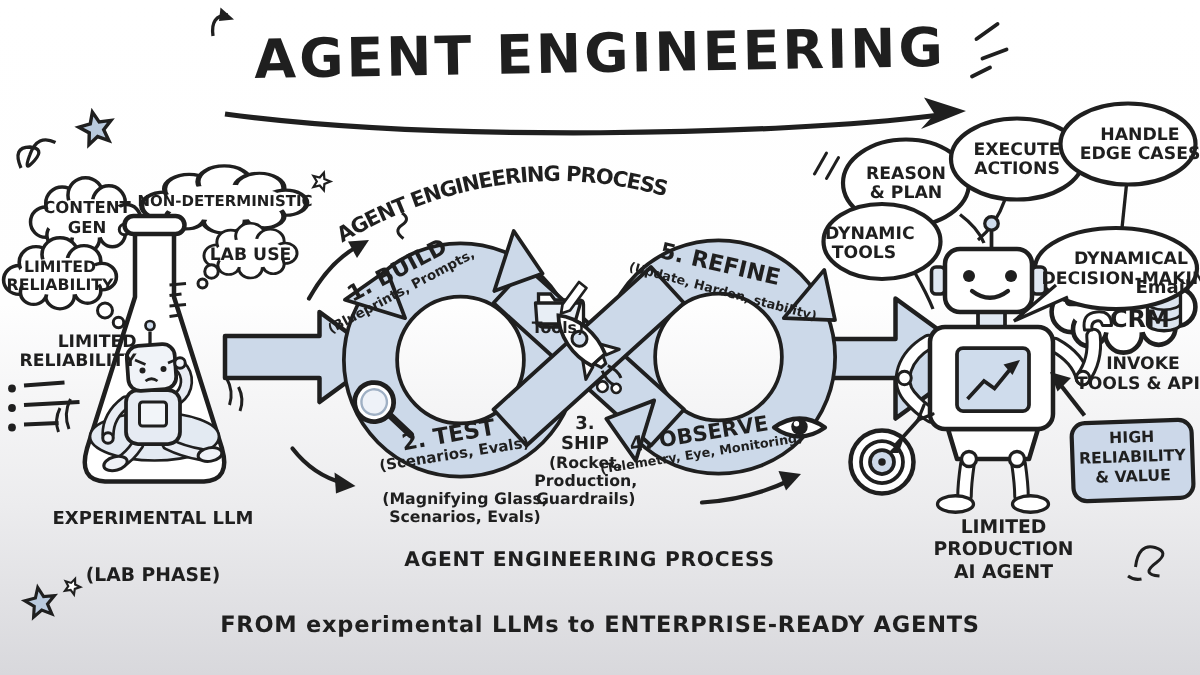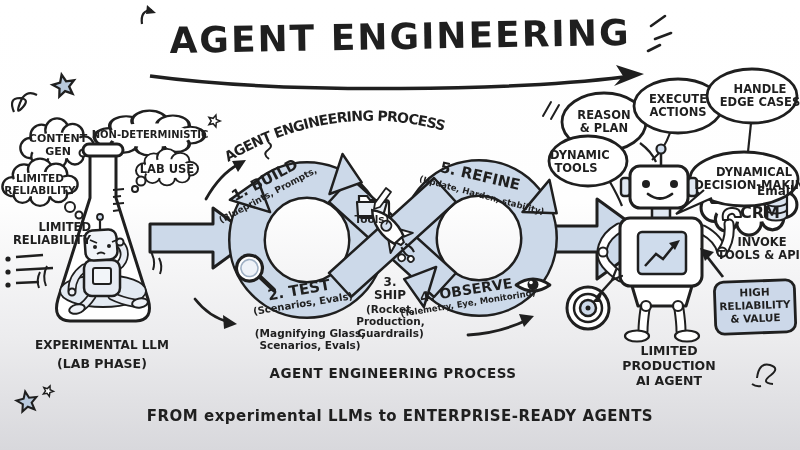--- a/index.html
+++ b/index.html
@@ -282,21 +282,21 @@
 
 <div class="lbl" style="left:22px;top:133px;width:72px;font-size:11px">CONTENT
 GEN</div>
 <div class="lbl" style="left:91px;top:129px;width:118px;font-size:10px">NON-DETERMINISTIC</div>
 <div class="lbl" style="left:1px;top:172px;width:78px;font-size:10.5px">LIMITED
 RELIABILITY</div>
 <div class="lbl" style="left:136px;top:163px;width:62px;font-size:11.5px">LAB USE</div>
 <div class="lbl left" style="left:1px;top:221px;width:90px;font-size:11.5px">LIMITED
 RELIABILITY</div>
 <div class="lbl" style="left:22px;top:339px;width:160px;font-size:12px">EXPERIMENTAL LLM</div>
-<div class="lbl" style="left:22px;top:357px;width:160px;font-size:12.5px">(LAB PHASE)</div>
+<div class="lbl" style="left:22px;top:376px;width:160px;font-size:12.5px">(LAB PHASE)</div>
 
 <div class="lbl" style="left:215px;top:172px;width:100px;font-size:15px;transform:rotate(-28deg)">1. BUILD</div>
 <div class="lbl" style="left:212px;top:190px;width:112px;font-size:9px;transform:rotate(-28deg)">(Blueprints, Prompts,</div>
 <div class="lbl" style="left:344px;top:213px;width:56px;font-size:10.5px">Tools)</div>
 <div class="lbl" style="left:249px;top:282px;width:100px;font-size:15px;transform:rotate(-10deg)">2. TEST</div>
 <div class="lbl" style="left:247px;top:298px;width:112px;font-size:10px;transform:rotate(-9deg)">(Scenarios, Evals)</div>
 <div class="lbl" style="left:360px;top:276px;width:60px;font-size:12px;line-height:1.1">3.
 SHIP</div>
 <div class="lbl" style="left:348px;top:303px;width:85px;font-size:10.5px;line-height:1.15">(Rocket,
 Production,

